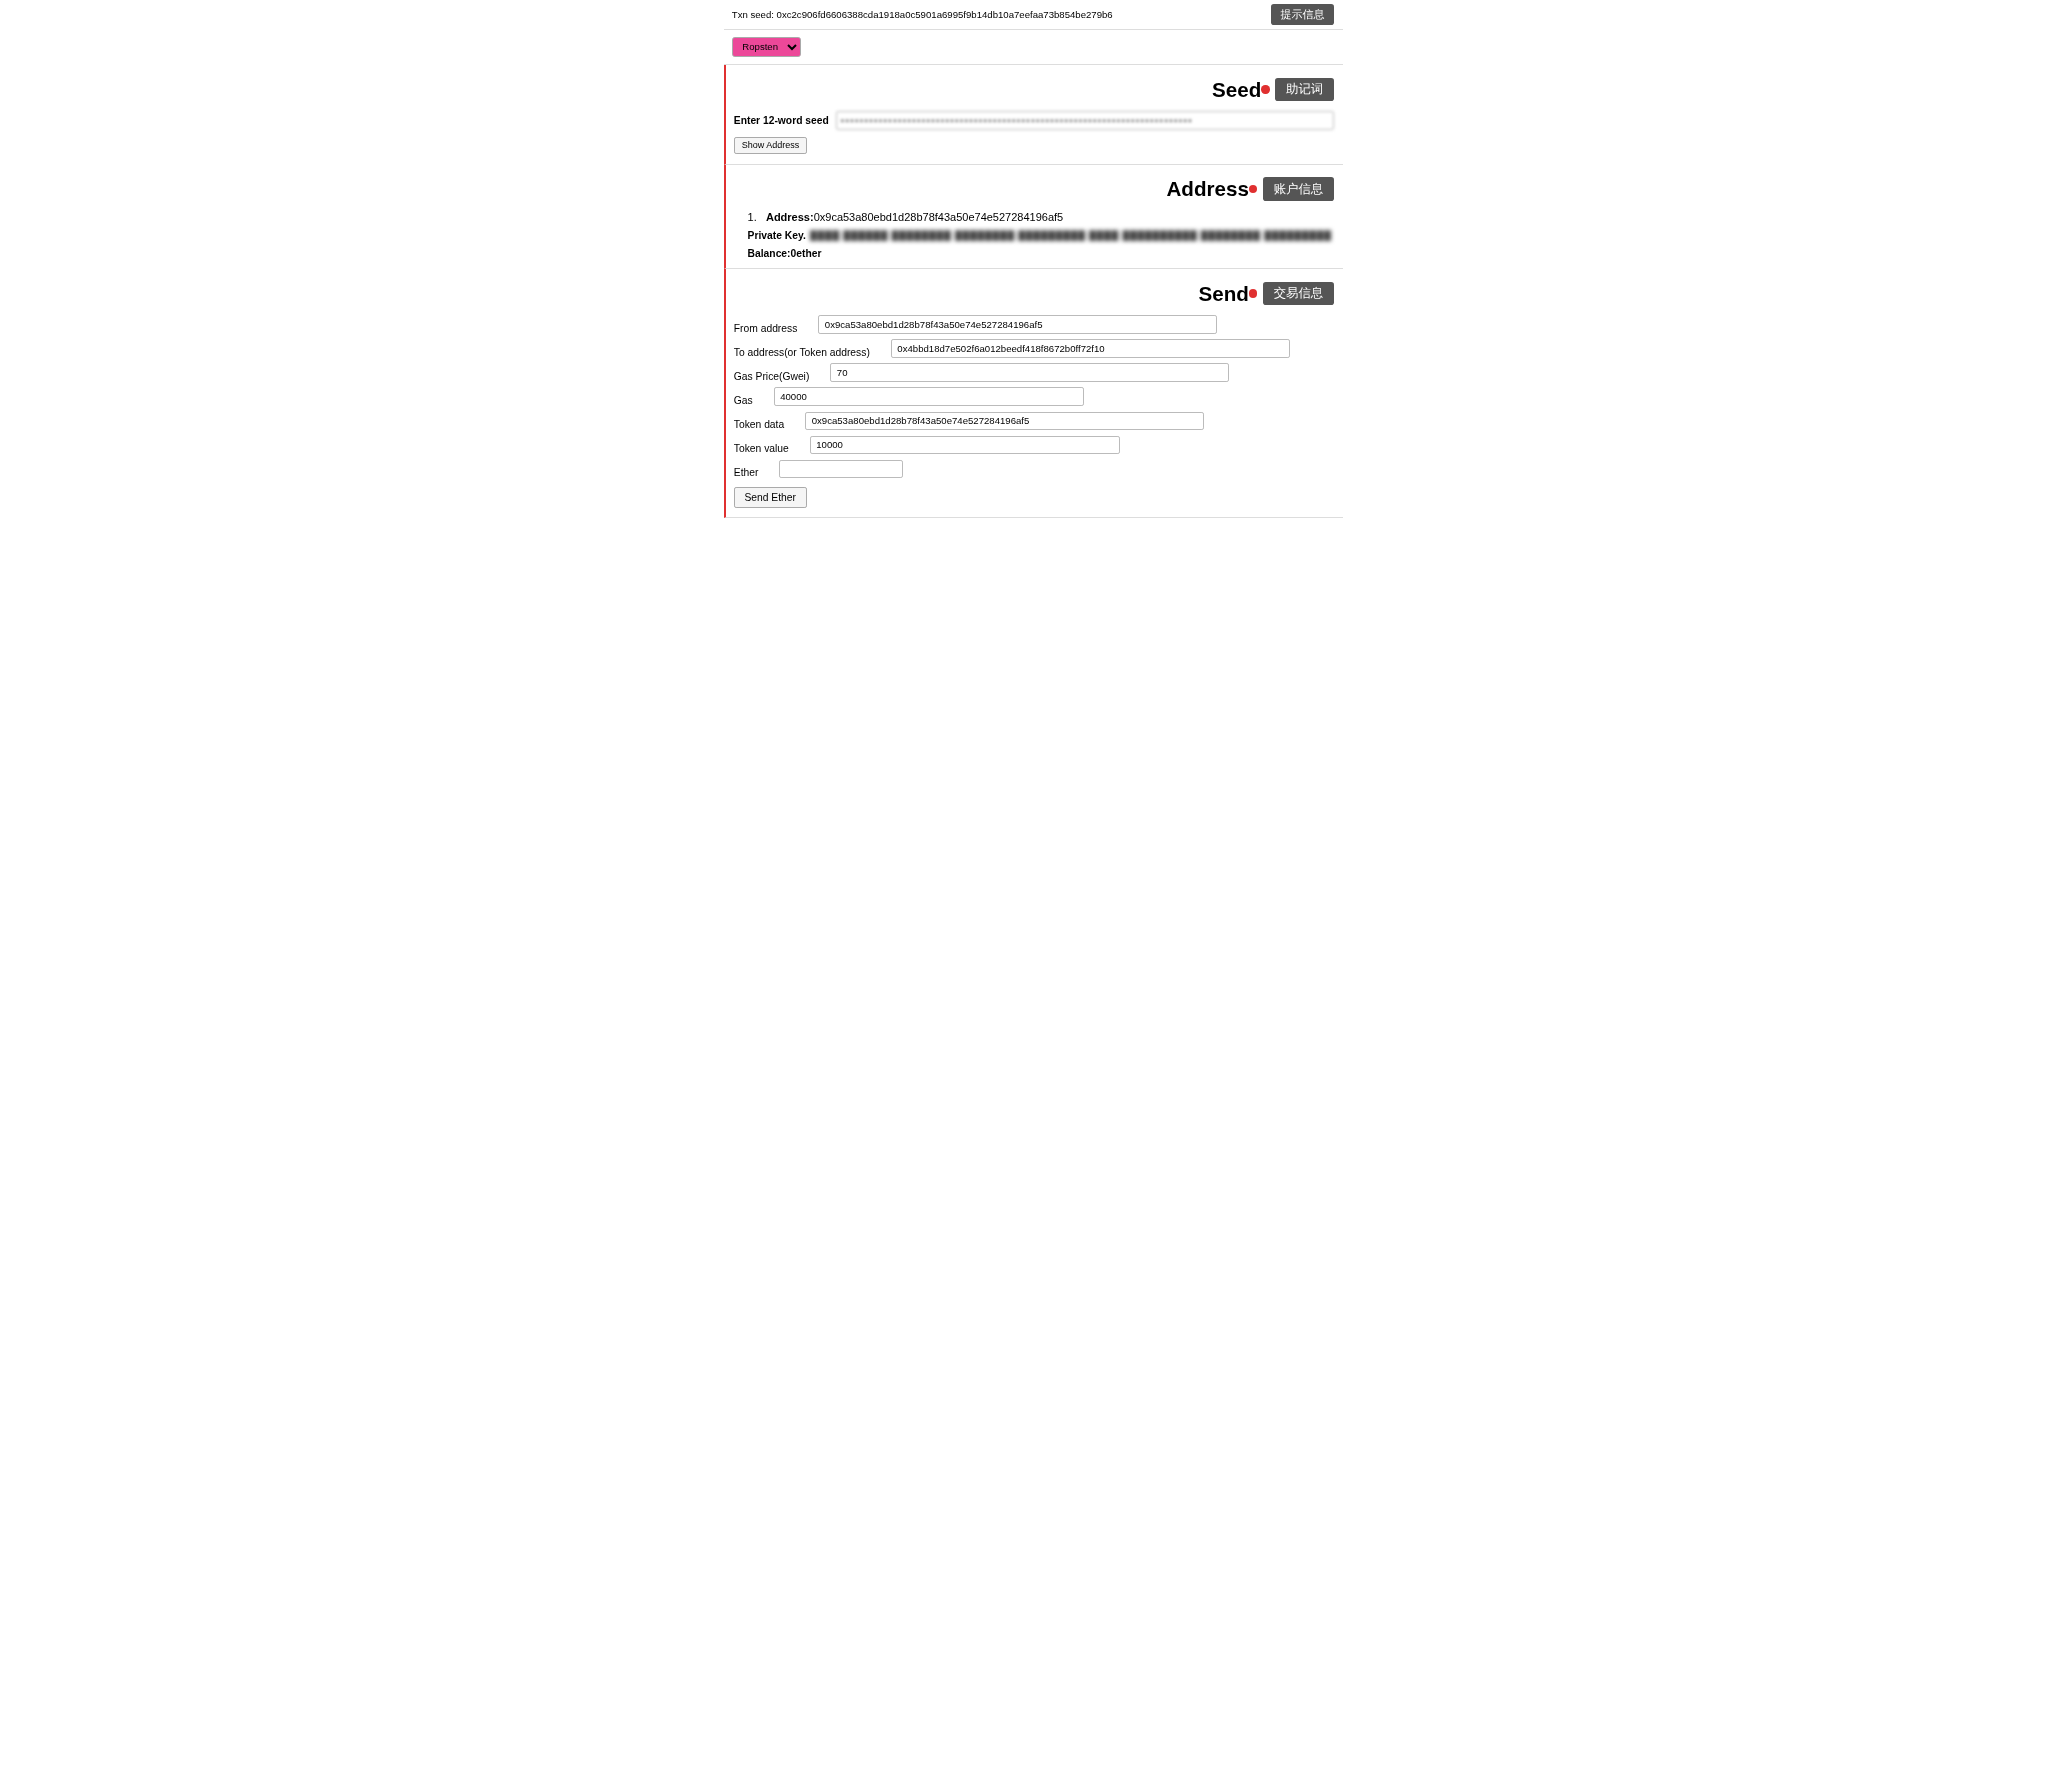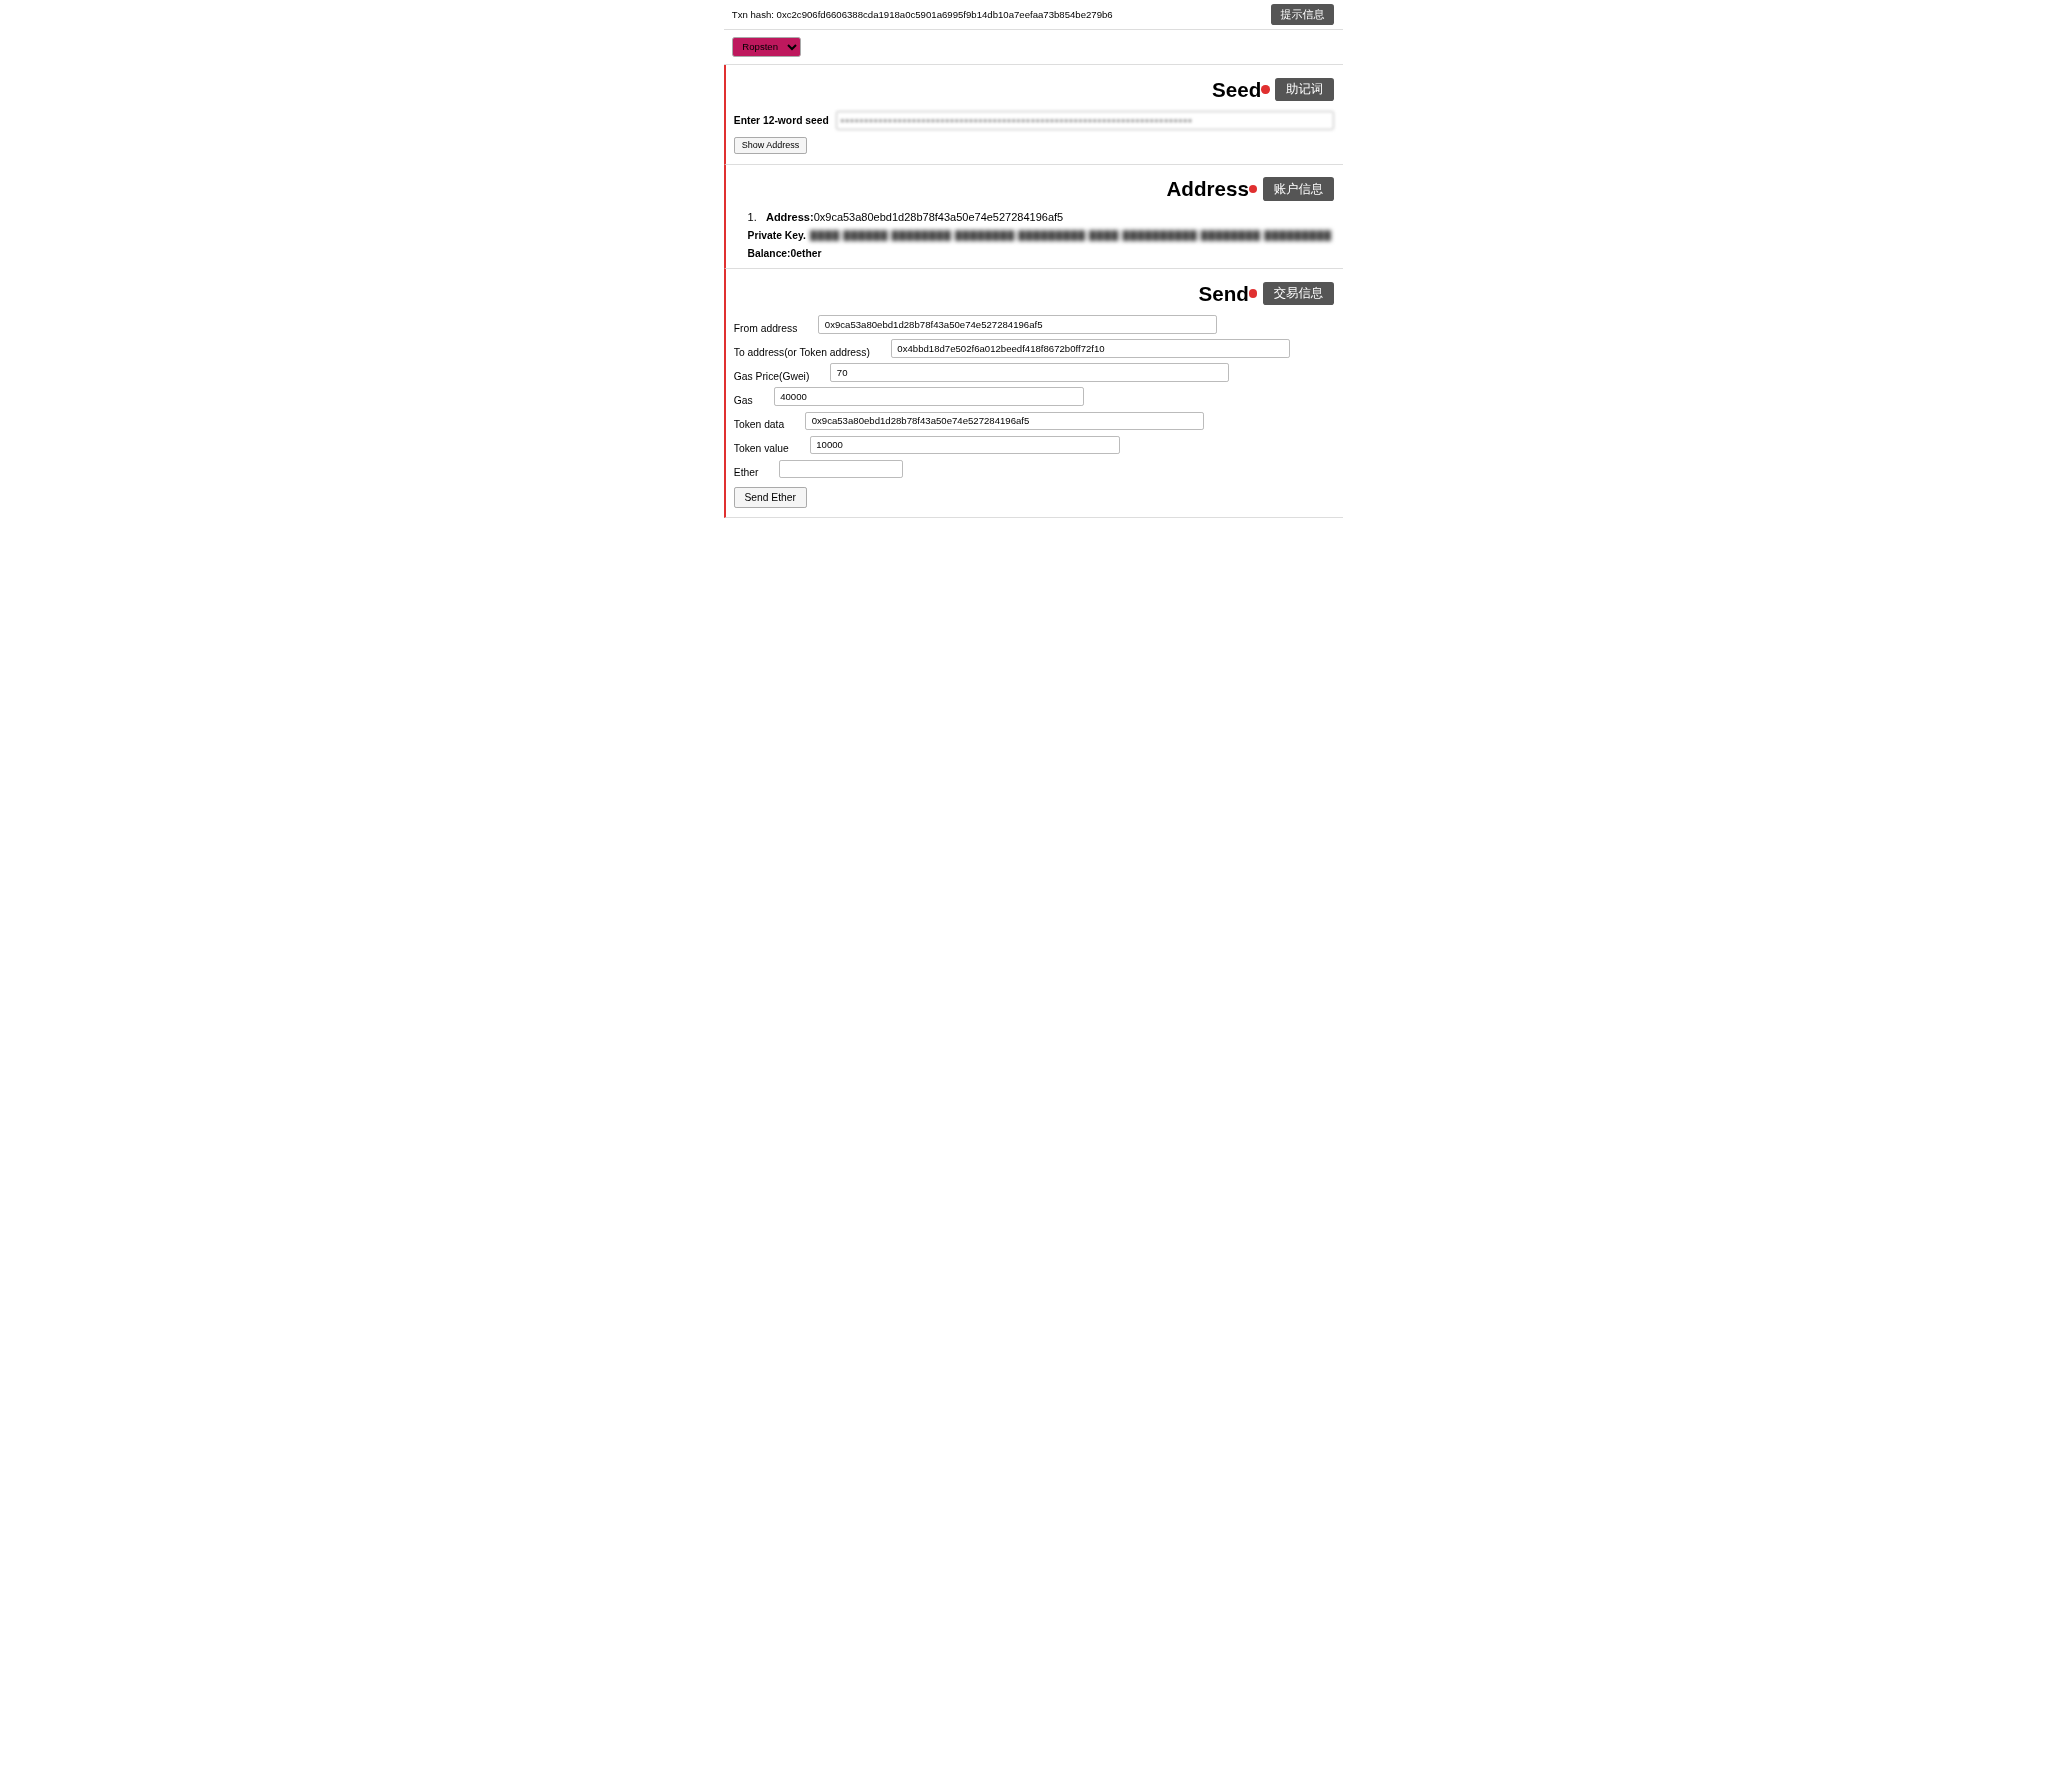--- a/index.html
+++ b/index.html
@@ -44,21 +44,21 @@
     
     .network-row {
       padding: 6.9px 8.3px;
       border-bottom: 0.7px solid #ddd;
     }
     .network-select {
       font-size: 9.6px;
       padding: 2.8px 5.5px;
       border: 0.7px solid #aaa;
       border-radius: 2.8px;
-      background: #be185d;
+      background: #ec4899;
       cursor: pointer;
     }
 
     
     .section {
       padding: 12.4px 8.3px 9.6px 8.3px;
       border-bottom: 0.7px solid #ddd;
       position: relative;
     }
     .section-header {
@@ -205,21 +205,21 @@
       border-left: 2.1px solid #e03030;
     }
     .section-send {
       border-left: 2.1px solid #e03030;
     }
   </style>
 </head>
 <body>
 
 <div class="top-bar">
-  <span class="txn-hash">Txn hash: 0xc2c906fd6606388cda1918a0c5901a6995f9b14db10a7eefaa73b854be279b6</span>
+  <span class="txn-hash">Txn seed: 0xc2c906fd6606388cda1918a0c5901a6995f9b14db10a7eefaa73b854be279b6</span>
   <span class="tooltip-badge">提示信息</span>
 </div>
 
 <div class="network-row">
   <select class="network-select"><option>Ropsten</option></select>
 </div>
 
 <div class="section section-seed">
   <div class="section-header">
     <span class="section-title">Seed</span>

